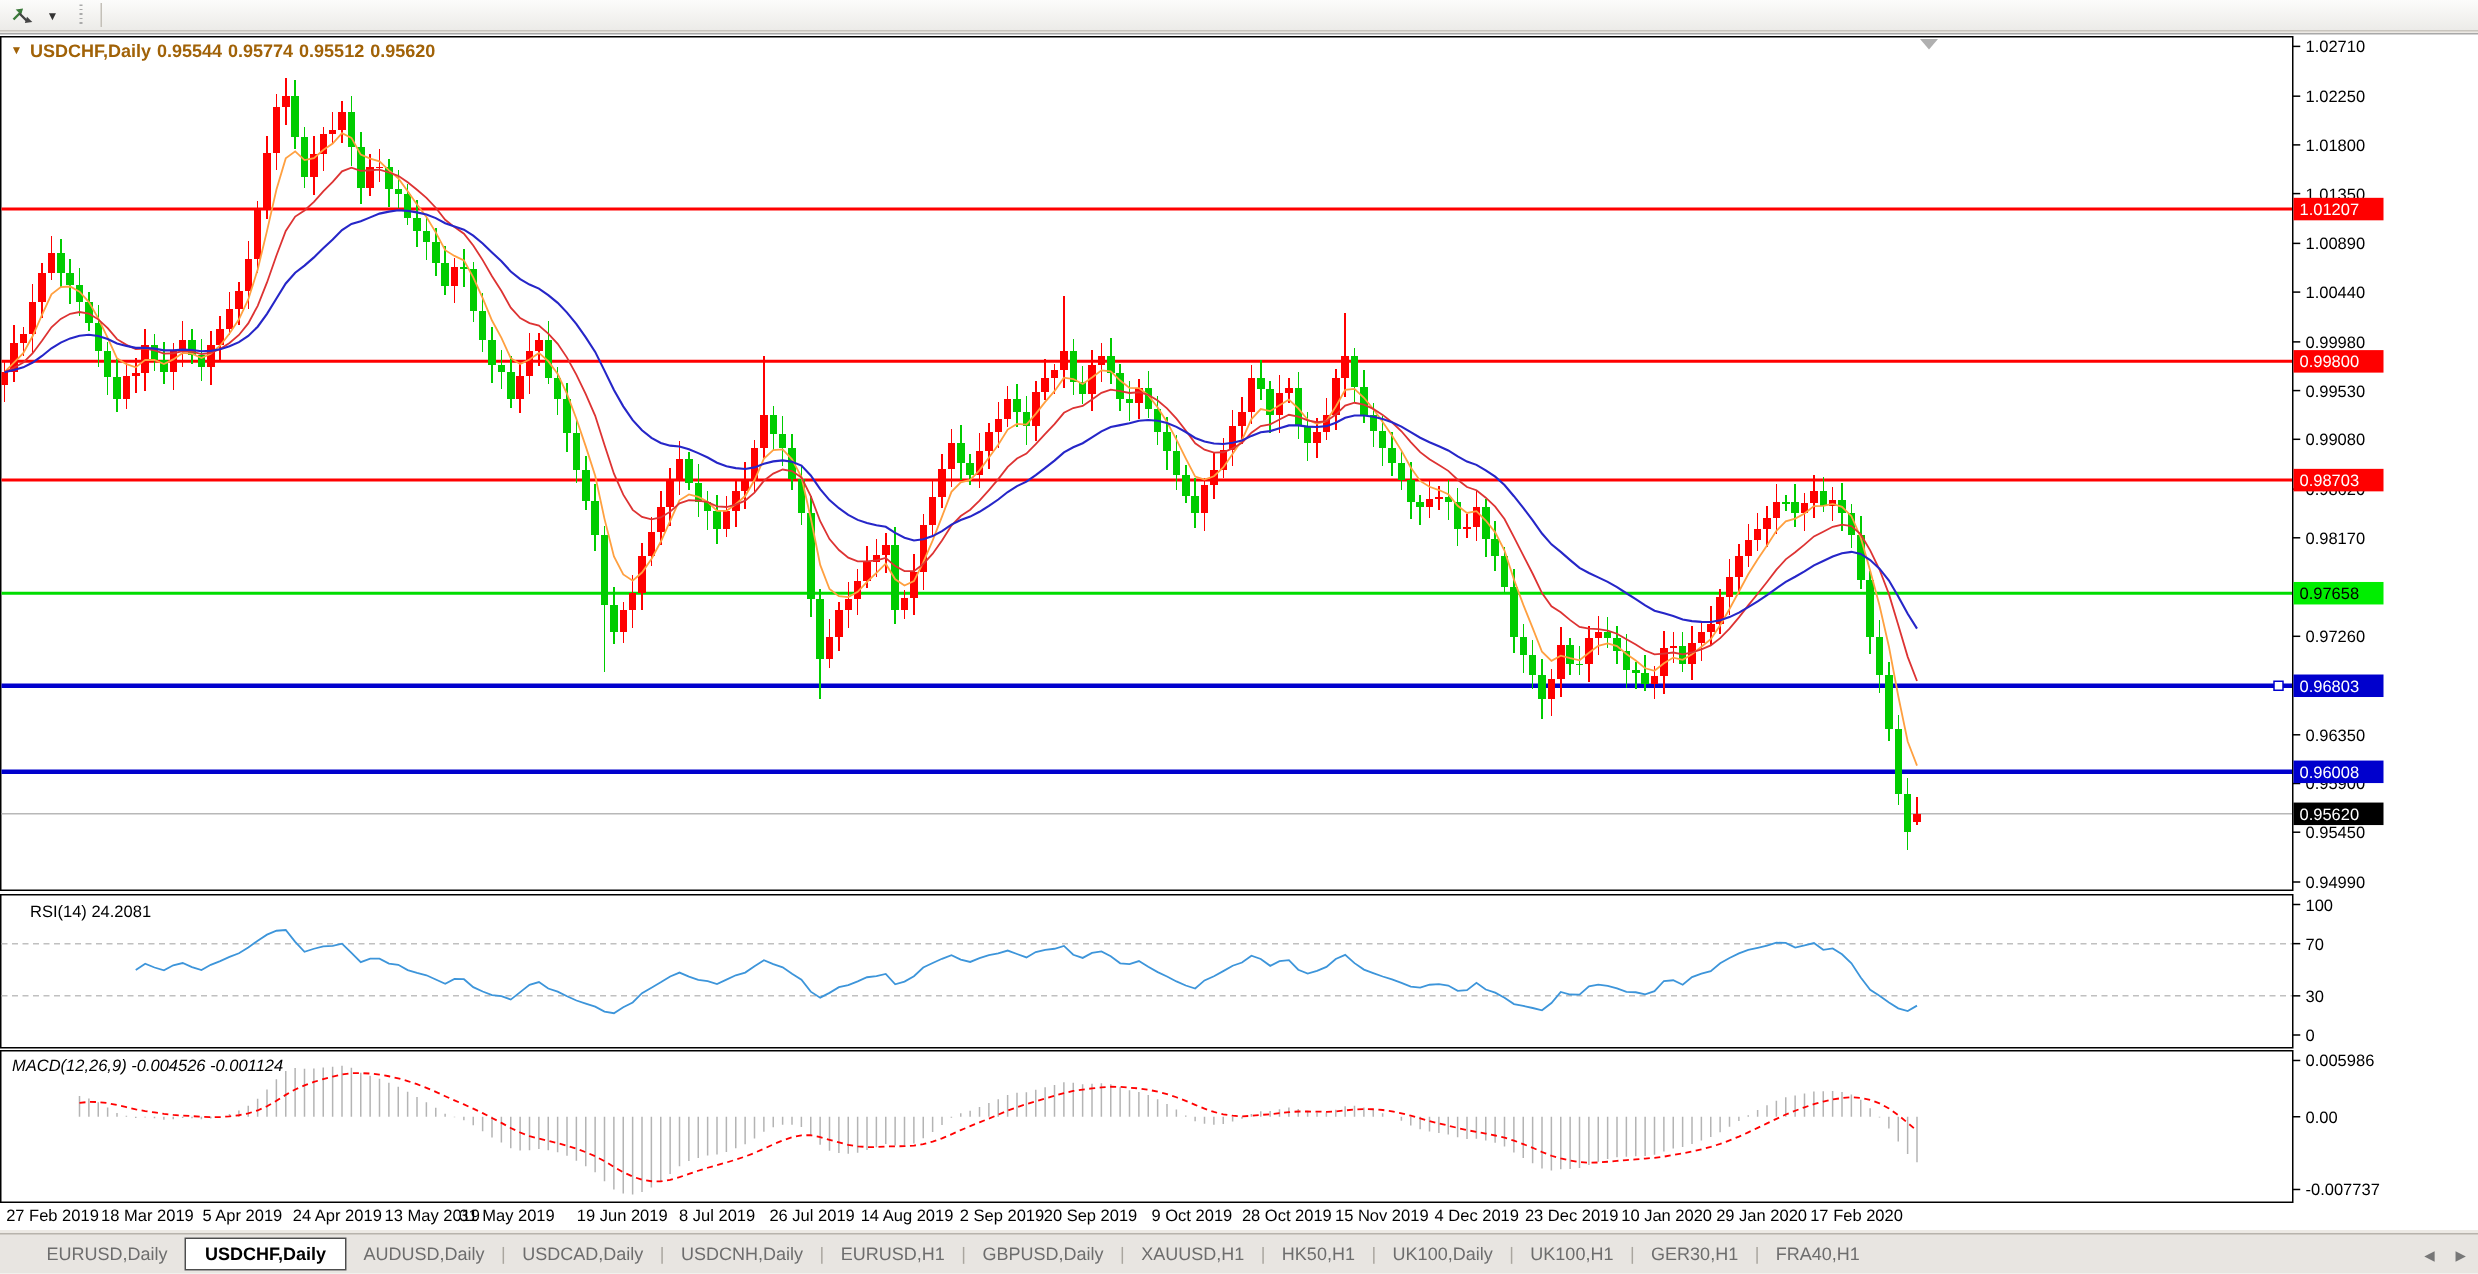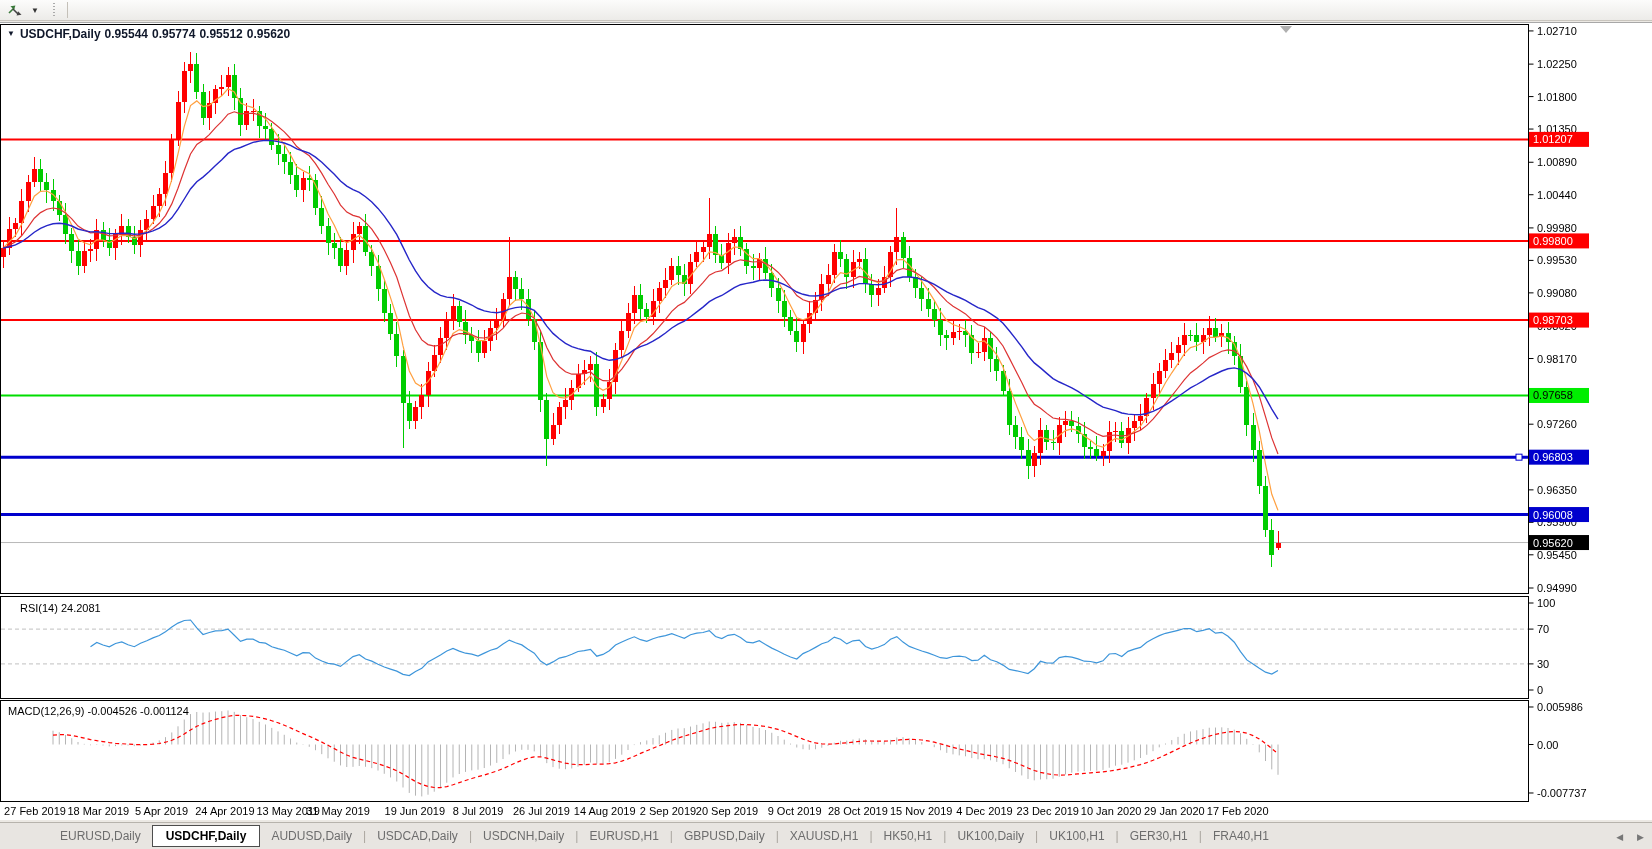--- a/index.html
+++ b/index.html
@@ -13,31 +13,31 @@
   .grip{width:5px;height:14px;margin:0 6px 0 8px;
     background-image:repeating-linear-gradient(#aaa 0 1px,transparent 1px 3px);background-size:2px 100%;background-repeat:no-repeat;background-position:center;}
   .tf-group{display:flex;align-items:center;height:100%;}
   .tf-btn{height:17px;padding:1px 7px 0 7px;margin:0 1px;font-size:11px;color:#222;
     display:flex;align-items:center;border:1px solid transparent;border-radius:2px;box-sizing:border-box;}
   .tf-btn.active{background:#f6f6f5;border:1px solid #8f8f8f;box-shadow:inset 1px 1px 2px #cfcfcf;}
   .tf-sep{width:1px;height:16px;background:#c4c0b8;margin:0 4px;}
   
   .chart-area{position:absolute;top:22px;left:0;width:1652px;height:798px;background:#ffffff;}
   #chart-svg{position:absolute;left:0;top:0;}
-  .chart-title{position:absolute;left:7px;top:5px;font-size:12px;font-weight:bold;color:#0f172a;white-space:nowrap;}
+  .chart-title{position:absolute;left:7px;top:5px;font-size:12px;font-weight:bold;color:#a16207;white-space:nowrap;}
   .chart-title .tri{font-size:8px;vertical-align:2px;margin-right:5px;}
   .chart-title span{margin-right:4px;}
   .ind-label{position:absolute;left:8px;font-size:11px;color:#000;white-space:nowrap;}
   .ind-label.rsi{top:580px;padding-left:12px;}
-  .ind-label.macd{top:683px;}
+  .ind-label.macd{top:683px;font-style:italic;}
   #date-axis{position:absolute;left:0;top:783px;width:1652px;height:17px;}
   .date-label{position:absolute;top:0;transform:translateX(-50%);font-size:11px;color:#000;white-space:nowrap;}
   
   .tabbar{position:absolute;top:822px;left:0;width:1652px;height:27px;background:#e8e5e1;
-    border-top:1px solid #b7b3ac;display:flex;align-items:center;padding-left:49px;box-sizing:border-box;}
+    border-top:1px solid #b7b3ac;display:flex;align-items:center;padding-left:20px;box-sizing:border-box;}
   .tab{font-size:12px;color:#6d6d6d;padding:3px 11px;white-space:nowrap;}
   .tab.active{background:#ffffff;color:#000;font-weight:bold;border:1px solid #4d4d4d;
     box-shadow:1px 1px 0 #fff inset;padding:3px 13px;}
   .tab-sep{color:#aaa69f;font-size:12px;}
   .tab-scroll{position:absolute;right:8px;top:0;height:27px;display:flex;align-items:center;gap:14px;color:#777;font-size:9px;}
 </style>
 </head>
 <body>
 
 <div class="toolbar">

